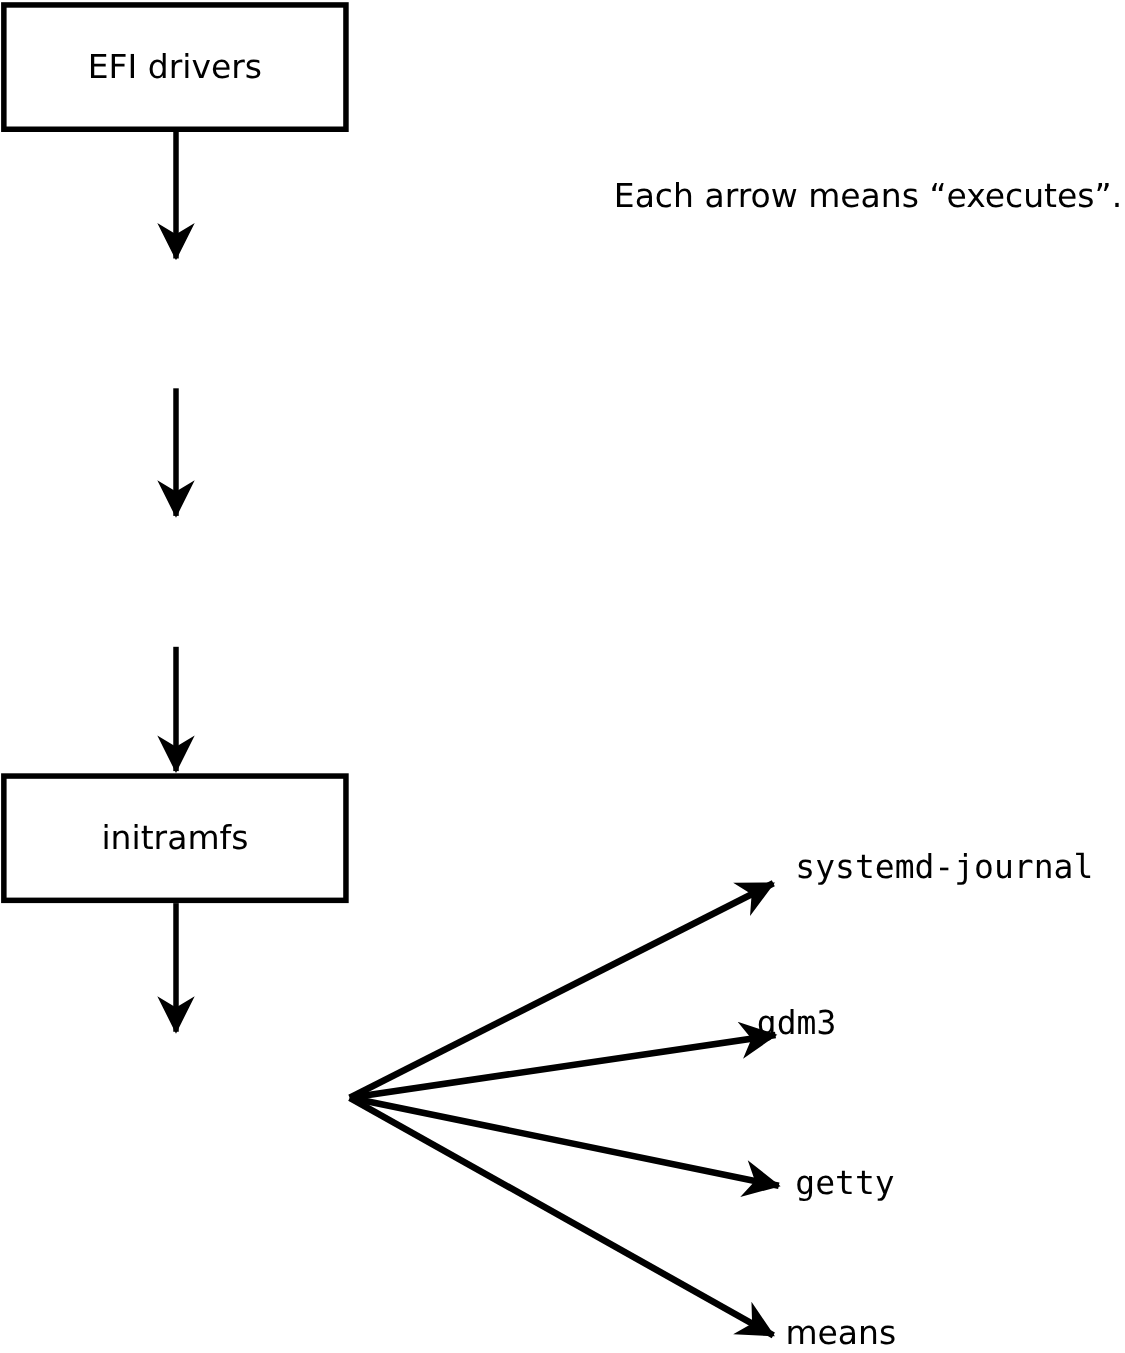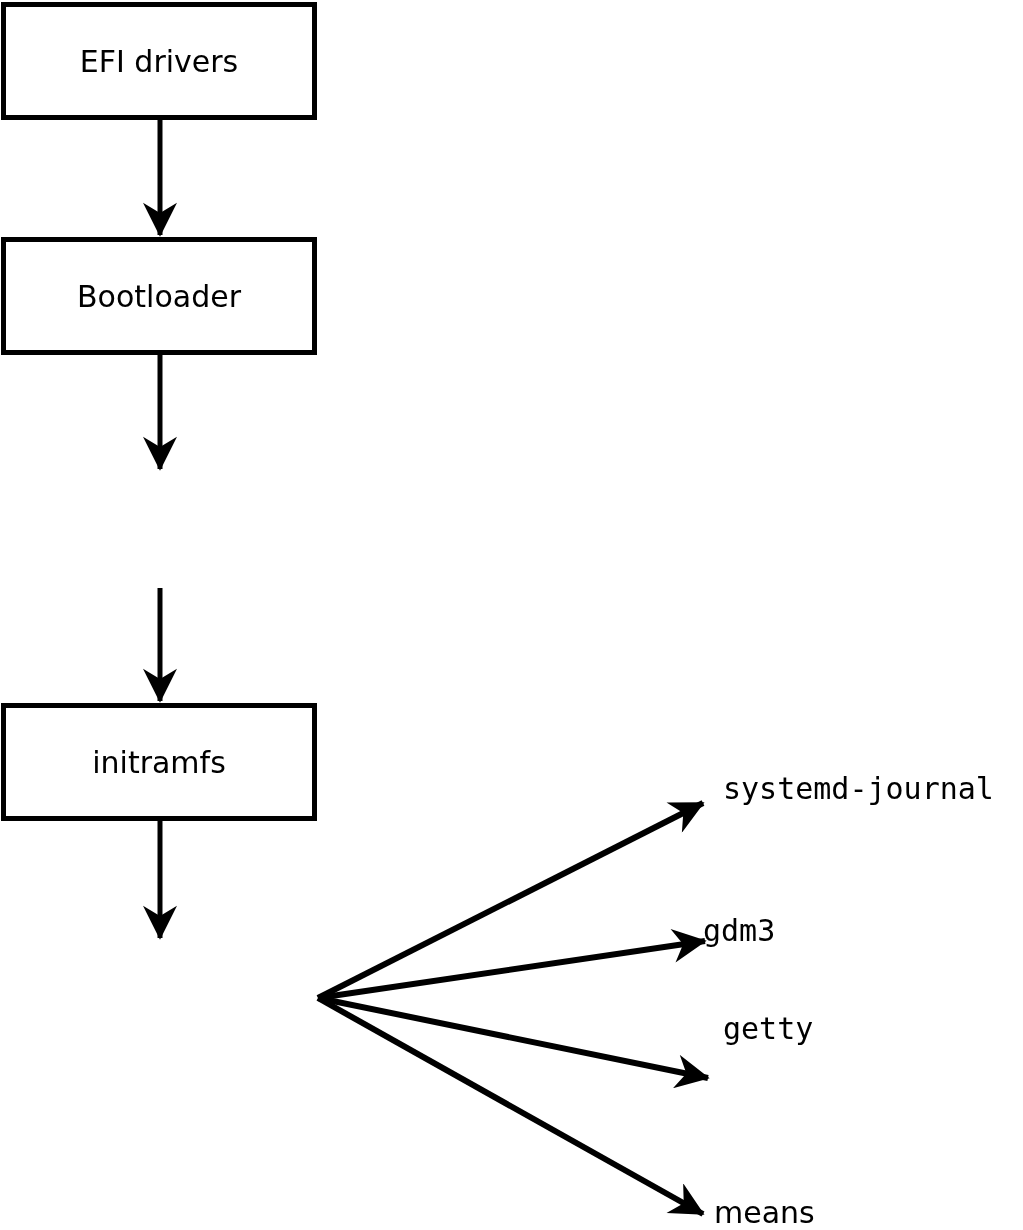--- a/index.html
+++ b/index.html
@@ -78,26 +78,24 @@
 
     <line class="spawn-arrow" x1="318" y1="998" x2="703" y2="803" marker-end="url(#arrowhead)"></line>
     <line class="spawn-arrow" x1="318" y1="998" x2="705" y2="941" marker-end="url(#arrowhead)"></line>
     <line class="spawn-arrow" x1="318" y1="998" x2="708" y2="1078" marker-end="url(#arrowhead)"></line>
     <line class="spawn-arrow" x1="318" y1="998" x2="703" y2="1214" marker-end="url(#arrowhead)"></line>
   </svg>
 
   <div class="node" style="top:2px">
     <span>EFI drivers</span>
   </div>
-  <div class="node" style="top:237px">
-    <span>Bootloader</span>
-  </div>
   <div class="node" style="top:703px">
     <span>initramfs</span>
   </div>
 
   <div class="spawn-label" style="left:723px; top:772px">systemd-journal</div>
-  <div class="spawn-label" style="left:703px; top:914px">gdm3</div>
-  <div class="spawn-label" style="left:723px; top:1012px">getty</div>
+  <div class="spawn-label" style="left:688px; top:914px">gdm3</div>
+  <div class="spawn-label" style="left:723px; top:1059px">getty</div>
   <div class="spawn-label sans" style="left:714px; top:1196px">means</div>
 
+  <div class="caption">Each arrow means “executes”.</div>
 
 </div>
 
 </body></html>

